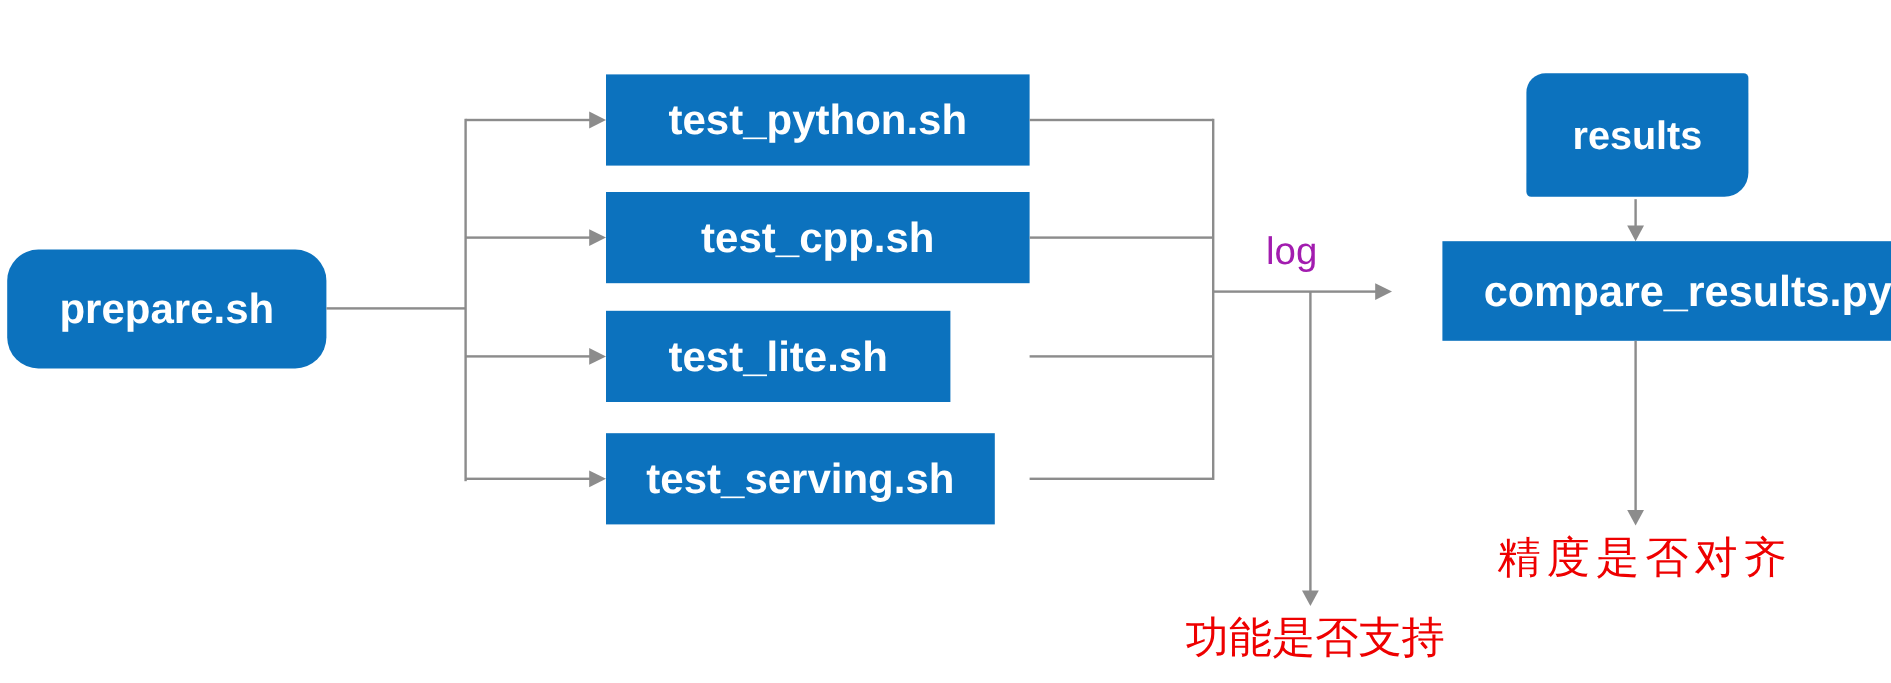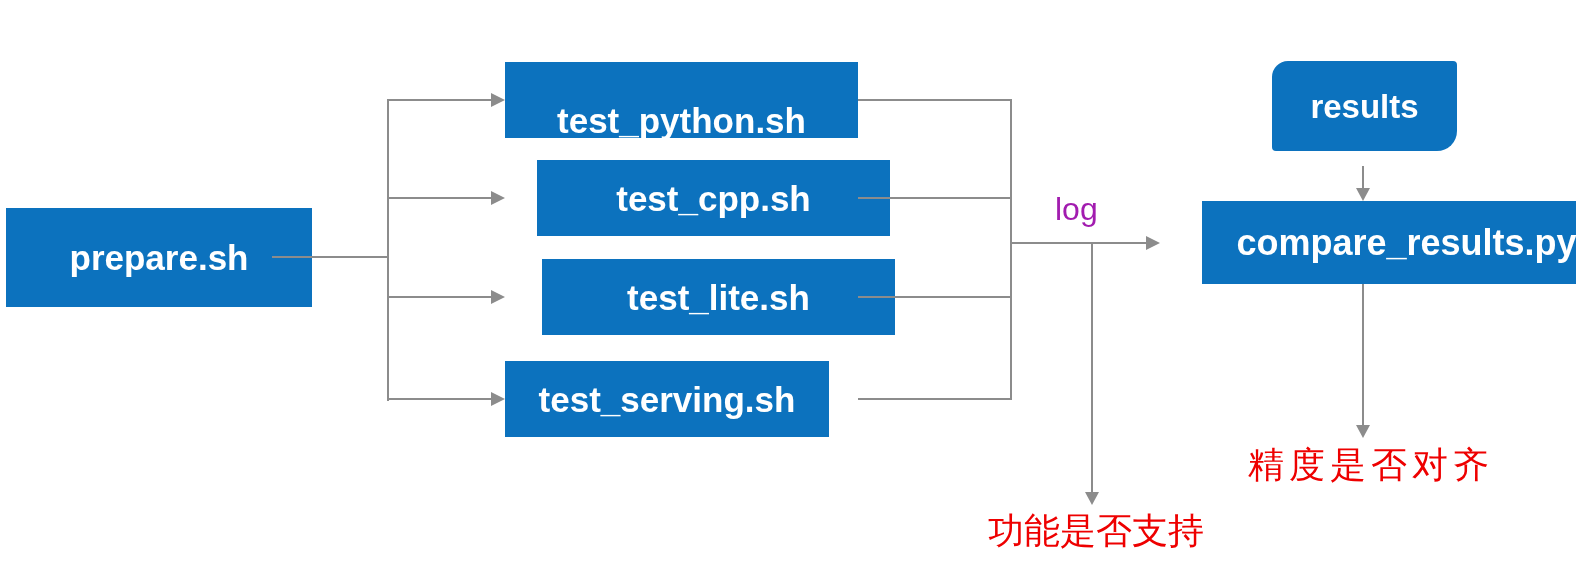--- a/index.html
+++ b/index.html
@@ -61,41 +61,41 @@
     white-space:nowrap;
   }
   .annotation.function { left:988px; top:513px;text-align:center; }
   .annotation.accuracy { left:1248px; top:447px; letter-spacing:5px; }
 </style>
 </head>
 <body>
 
 <div id="stage">
 
-  <div class="node" style="left:6px; top:208px; width:306px; height:99px;">
+  <div class="node" style="left:6px; top:208px; width:266px; height:99px;border-radius:26px;">
     <span>prepare.sh</span>
   </div>
 
-  <div class="node" style="left:505px; top:62px; width:353px; height:76px;align-items:flex-end;">
+  <div class="node" style="left:505px; top:62px; width:353px; height:76px;">
     <span>test_python.sh</span>
   </div>
 
-  <div class="node" style="left:505px; top:160px; width:353px; height:76px;margin-left:32px;">
+  <div class="node" style="left:505px; top:160px; width:353px; height:76px;">
     <span>test_cpp.sh</span>
   </div>
 
-  <div class="node" style="left:505px; top:259px; width:353px; height:76px;margin-left:37px;">
+  <div class="node" style="left:505px; top:259px; width:287px; height:76px;">
     <span>test_lite.sh</span>
   </div>
 
   <div class="node" style="left:505px; top:361px; width:324px; height:76px;">
     <span>test_serving.sh</span>
   </div>
 
-  <div class="node results" style="left:1272px; top:61px; width:185px; height:90px;">
+  <div class="node results" style="left:1272px; top:61px; width:185px; height:103px;">
     <span>results</span>
   </div>
 
   <div class="node compare" style="left:1158px; top:201px; width:409px; height:83px;">
     <span>compare_results.py</span>
   </div>
 
   <div class="hline" style="left:272px; top:256px; width:116px;"></div>
   <div class="vline" style="left:387px; top:99px; height:302px;"></div>
 

